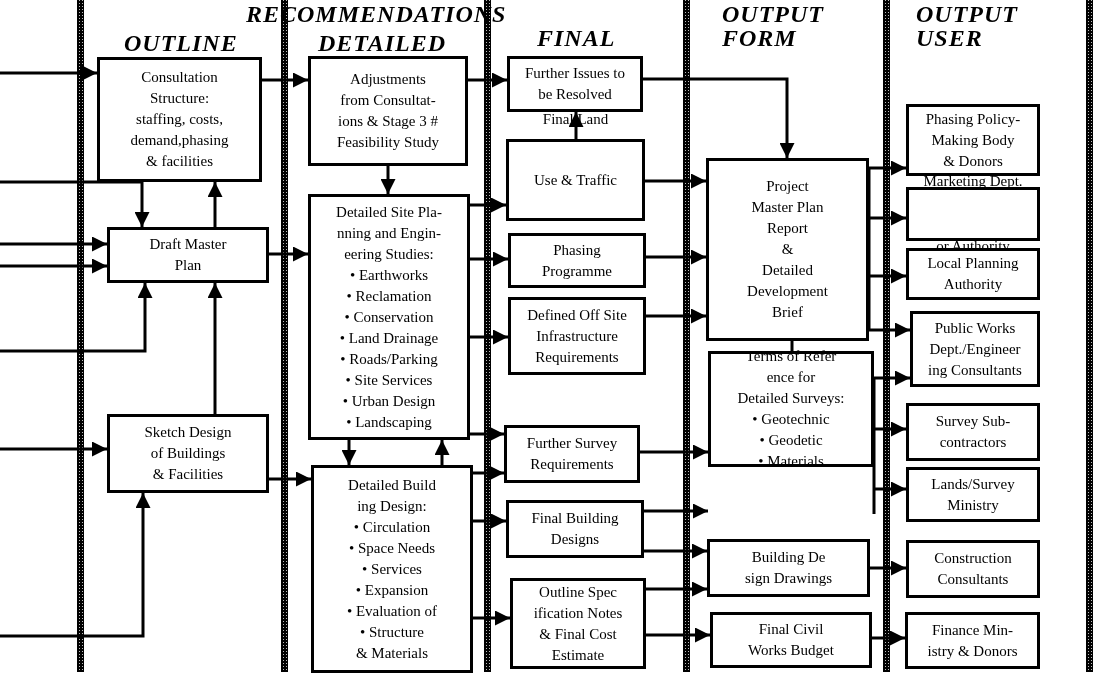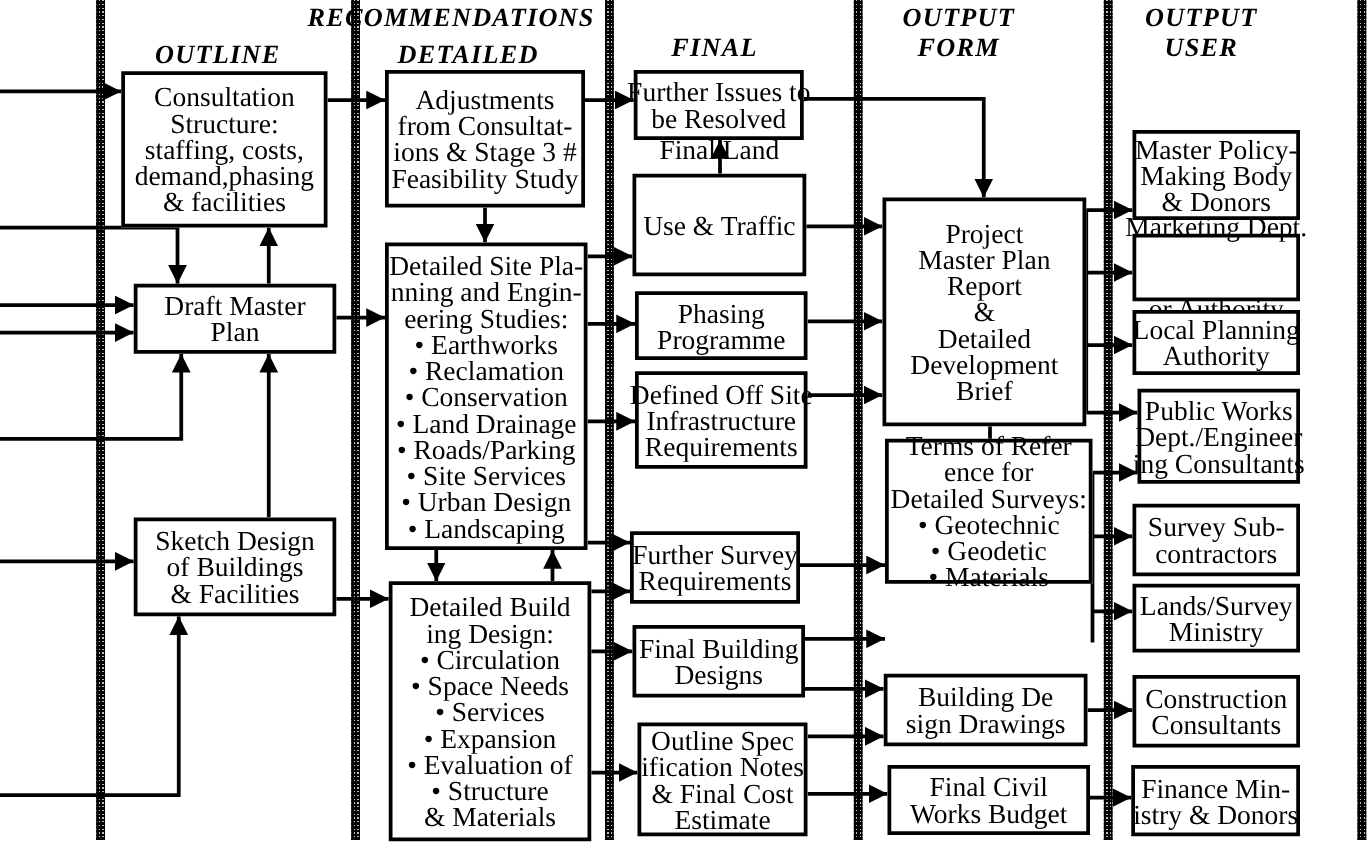--- a/index.html
+++ b/index.html
@@ -3,25 +3,25 @@
 <meta charset="utf-8">
 <style>
   html, body { margin: 0; padding: 0; background: #ffffff; }
   body { width: 1096px; height: 678px; overflow: hidden; position: relative;
          font-family: "Liberation Serif", "DejaVu Serif", serif; color: #000; }
   #stage { position: absolute; left: 0; top: 0; width: 1096px; height: 678px; }
   .divider { position: absolute; top: 0; width: 7px; height: 672px;
              background-image: repeating-linear-gradient(0deg, #000 0 2px, #fff 2px 3px),
                                repeating-linear-gradient(90deg, #000 0 2px, #bbb 2px 3px);
              background-blend-mode: multiply; }
-  .hdr { position: absolute; font-weight: bold; font-style: italic; font-size: 21px;
-         letter-spacing: 1px; text-align: center; line-height: 24px; white-space: nowrap; }
+  .hdr { position: absolute; font-weight: bold; font-style: italic; font-size: 24px;
+         letter-spacing: 1px; text-align: left; line-height: 24px; white-space: nowrap; }
   .node { position: absolute; box-sizing: border-box; border: 3px solid #000; background: #fff;
           display: flex; flex-direction: column; justify-content: center; align-items: center;
-          text-align: center; font-size: 22px; line-height: 21px; padding: 0 2px; }
+          text-align: center; font-size: 15px; line-height: 21px; padding: 0 2px; }
   .node .ln { white-space: nowrap; display: block; }
   svg#wires { position: absolute; left: 0; top: 0; }
 </style>
 </head>
 <body>
 
 <div id="stage">
 
   <div class="divider" style="left:77px"></div>
   <div class="divider" style="left:281px"></div>
@@ -196,21 +196,21 @@
       </div>
       <div class="node" style="left: 707px; top: 539px; width: 163px; height: 58px;">
         <span class="ln">Building De</span>
         <span class="ln">sign Drawings</span>
       </div>
       <div class="node" style="left: 710px; top: 612px; width: 162px; height: 56px;">
         <span class="ln">Final Civil</span>
         <span class="ln">Works Budget</span>
       </div>
       <div class="node" style="left: 906px; top: 104px; width: 134px; height: 72px;">
-        <span class="ln">Master Policy-</span>
+        <span class="ln">Phasing Policy-</span>
         <span class="ln">Making Body</span>
         <span class="ln">&amp; Donors</span>
       </div>
       <div class="node" style="left: 906px; top: 187px; width: 134px; height: 54px; gap: 44px;">
         <span class="ln">Marketing Dept.</span>
         <span class="ln">or Authority</span>
       </div>
       <div class="node" style="left: 906px; top: 248px; width: 134px; height: 52px;">
         <span class="ln">Local Planning</span>
         <span class="ln">Authority</span>

